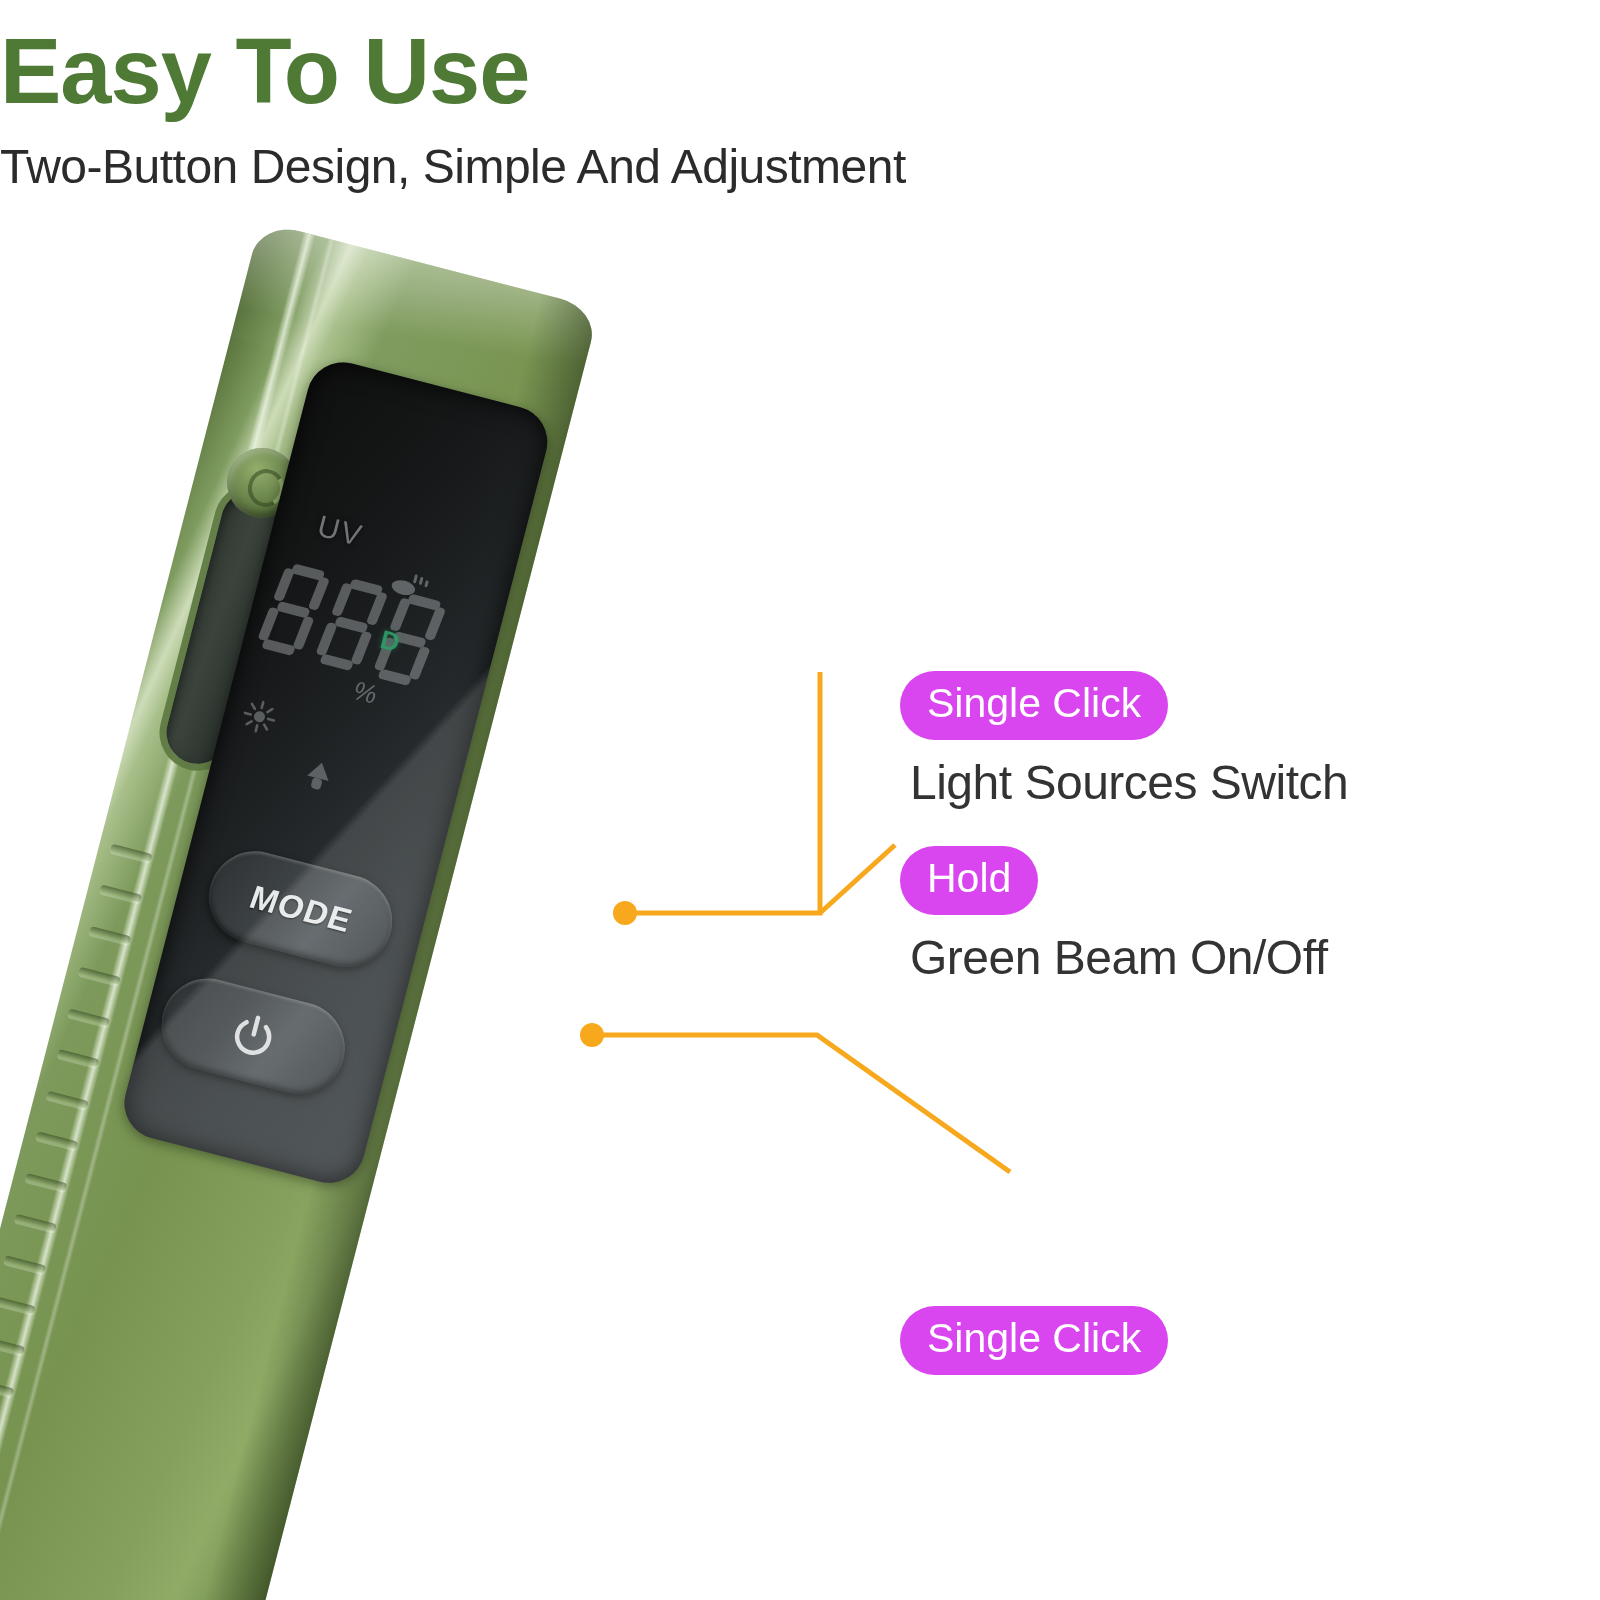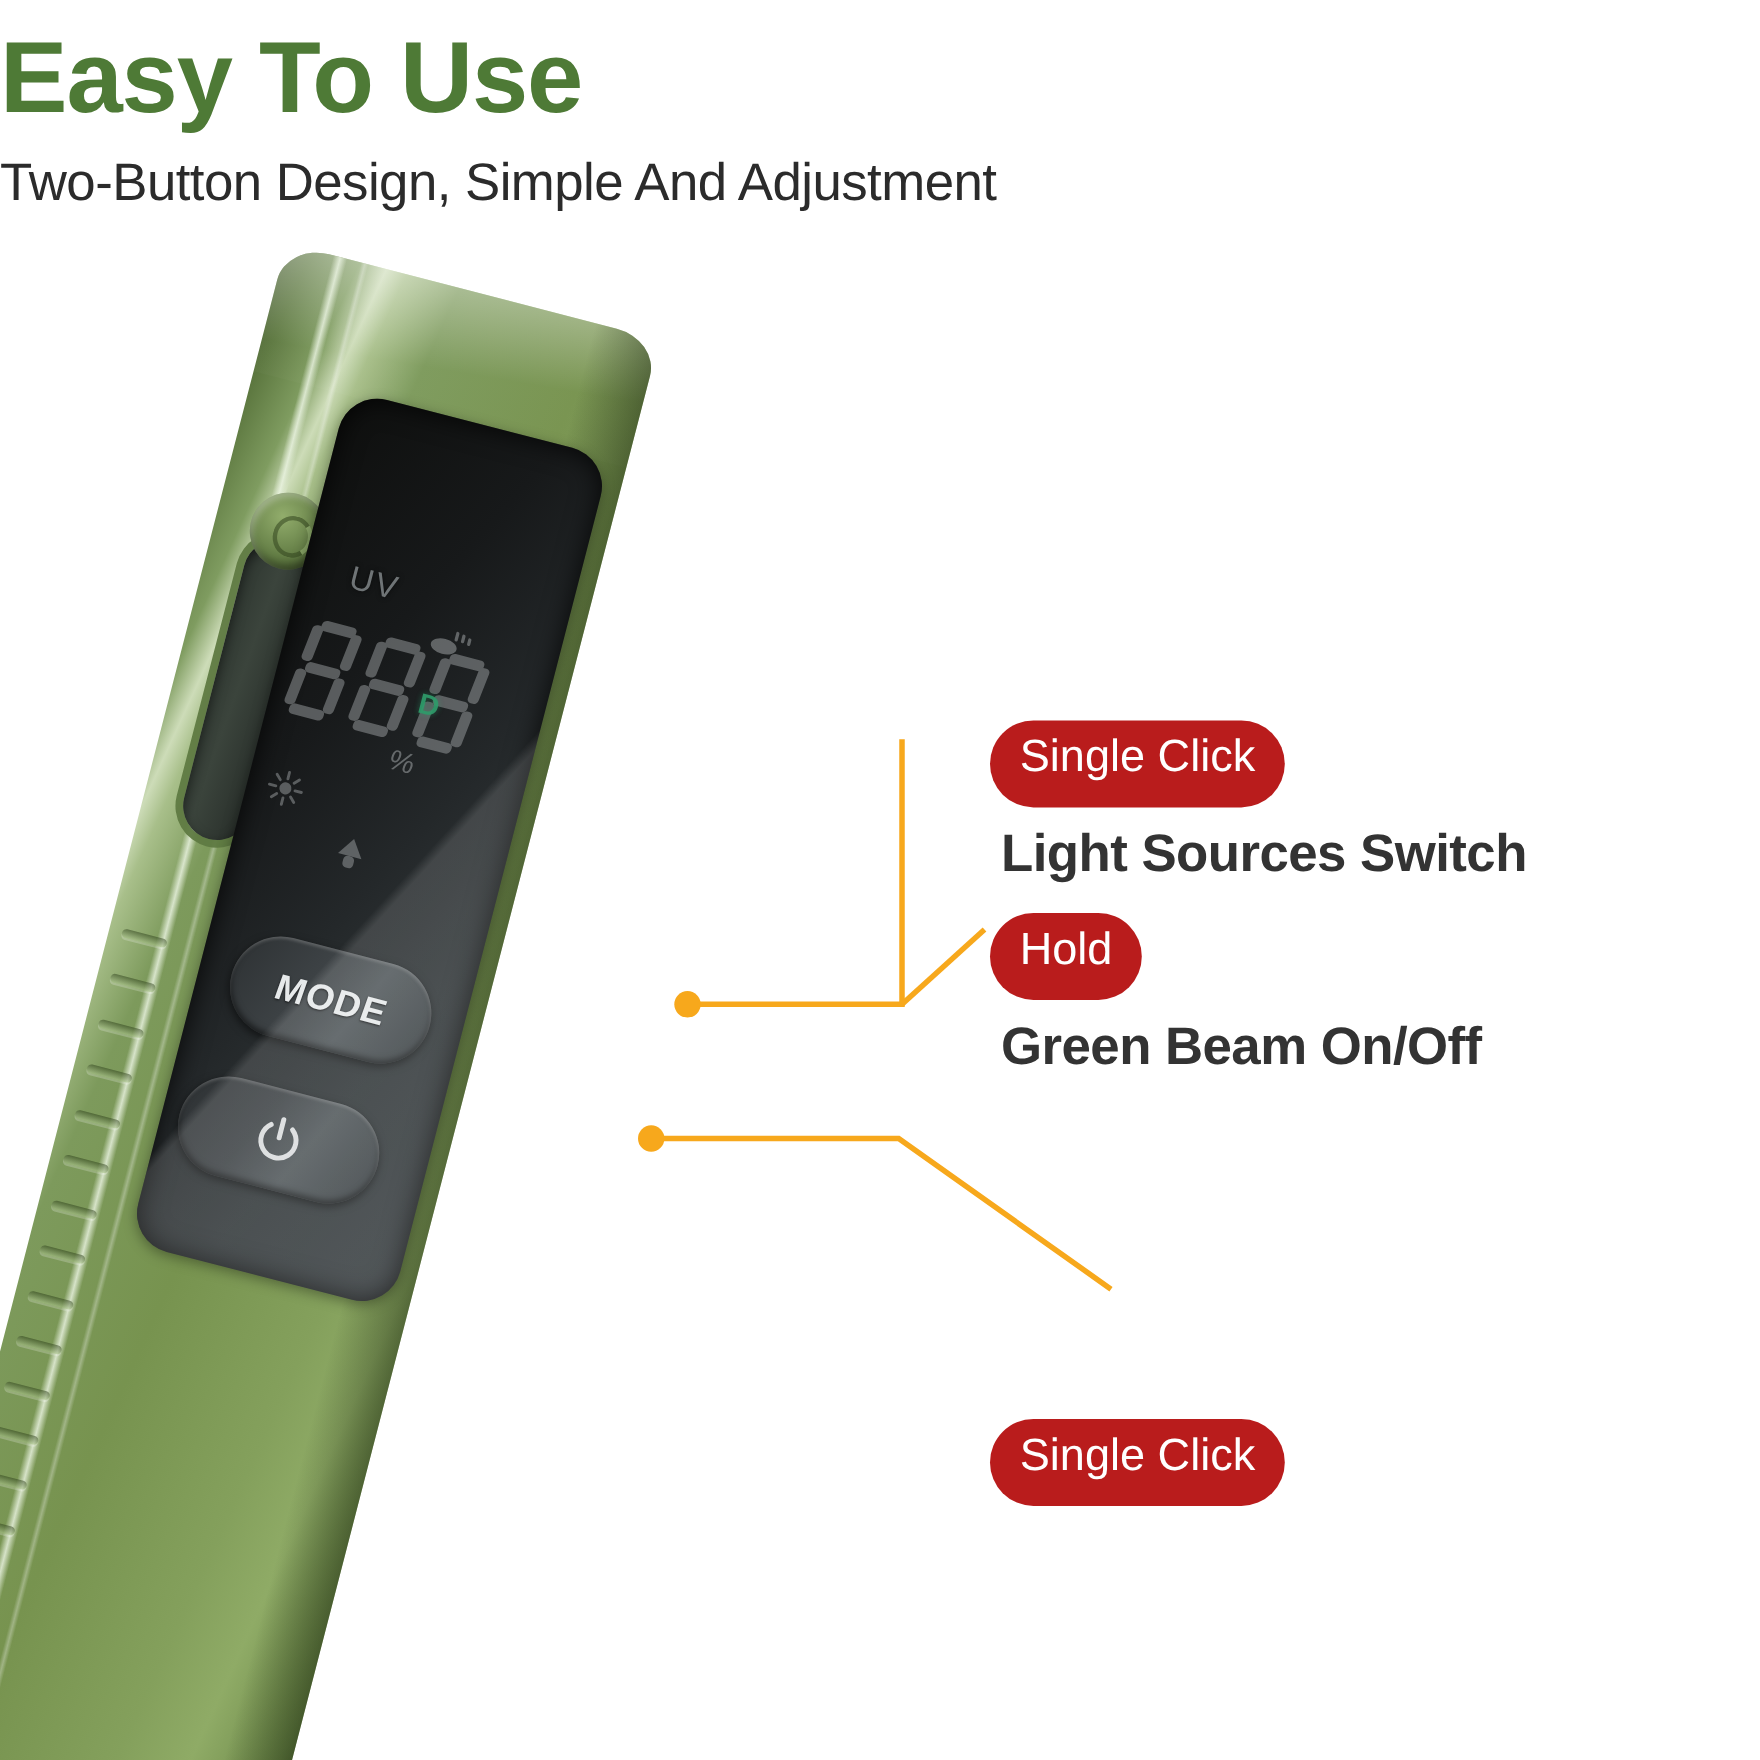--- a/index.html
+++ b/index.html
@@ -199,34 +199,35 @@
   }
   .power-glyph { width:46px; height:46px; opacity:.92; }
 
   
   .connectors { position:absolute; left:0; top:0; width:1600px; height:1600px; pointer-events:none; }
 
   
   .callout { position:absolute; }
   .pill {
     display:inline-block;
-    background:#b91c1c;
+    background:#d946ef;
     color:#ffffff;
     font-size:41px;
     font-weight:normal;
-    padding:9px 27px 23px 27px;
+    padding:9px 27px 13px 27px;
     border-radius:40px;
     letter-spacing:0px;
     white-space:nowrap;
+    margin-top:16px;
   }
   .desc {
     margin-top:15px;
     margin-left:10px;
     font-size:48px;
-    font-weight:bold;
+    font-weight:normal;
     color:#333333;
     letter-spacing:-0.5px;
     white-space:nowrap;
   }
 
   .c-single-click   { left:900px; top:655px; }
   .c-hold           { left:900px; top:830px; }
   .c-long-press     { left:900px; top:1118px; }
   .c-brightness     { left:900px; top:1290px; }
 </style>

